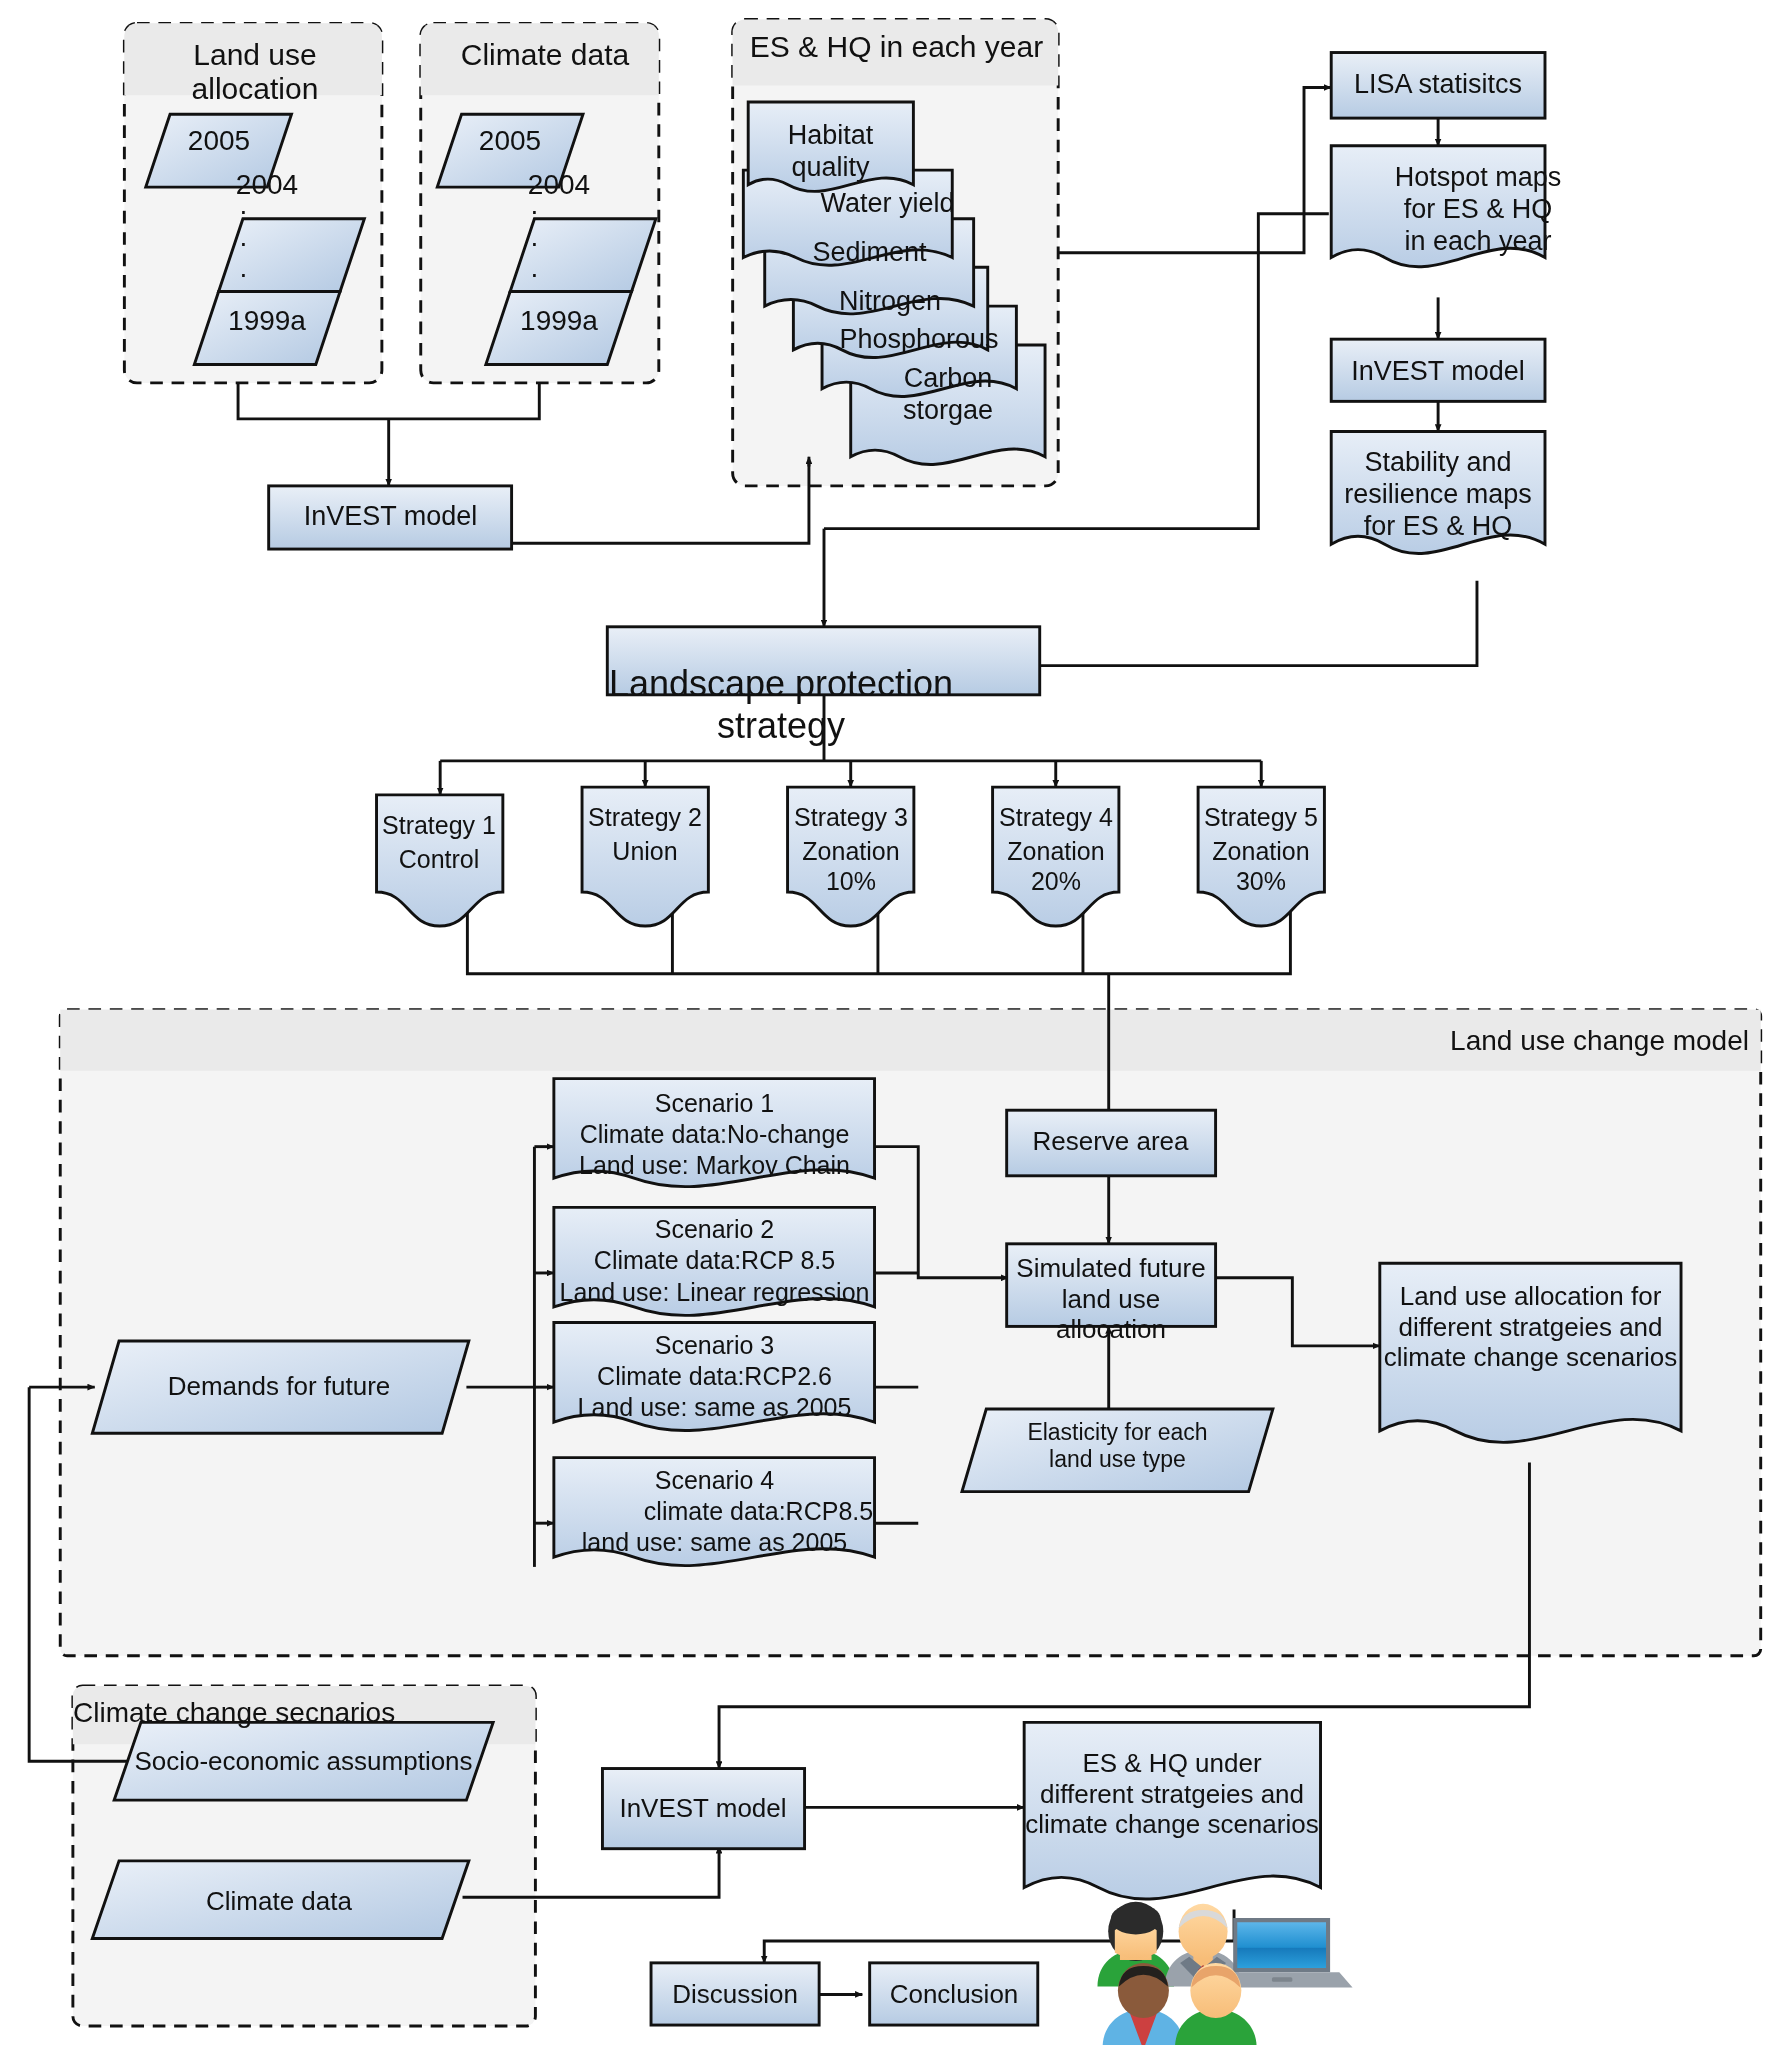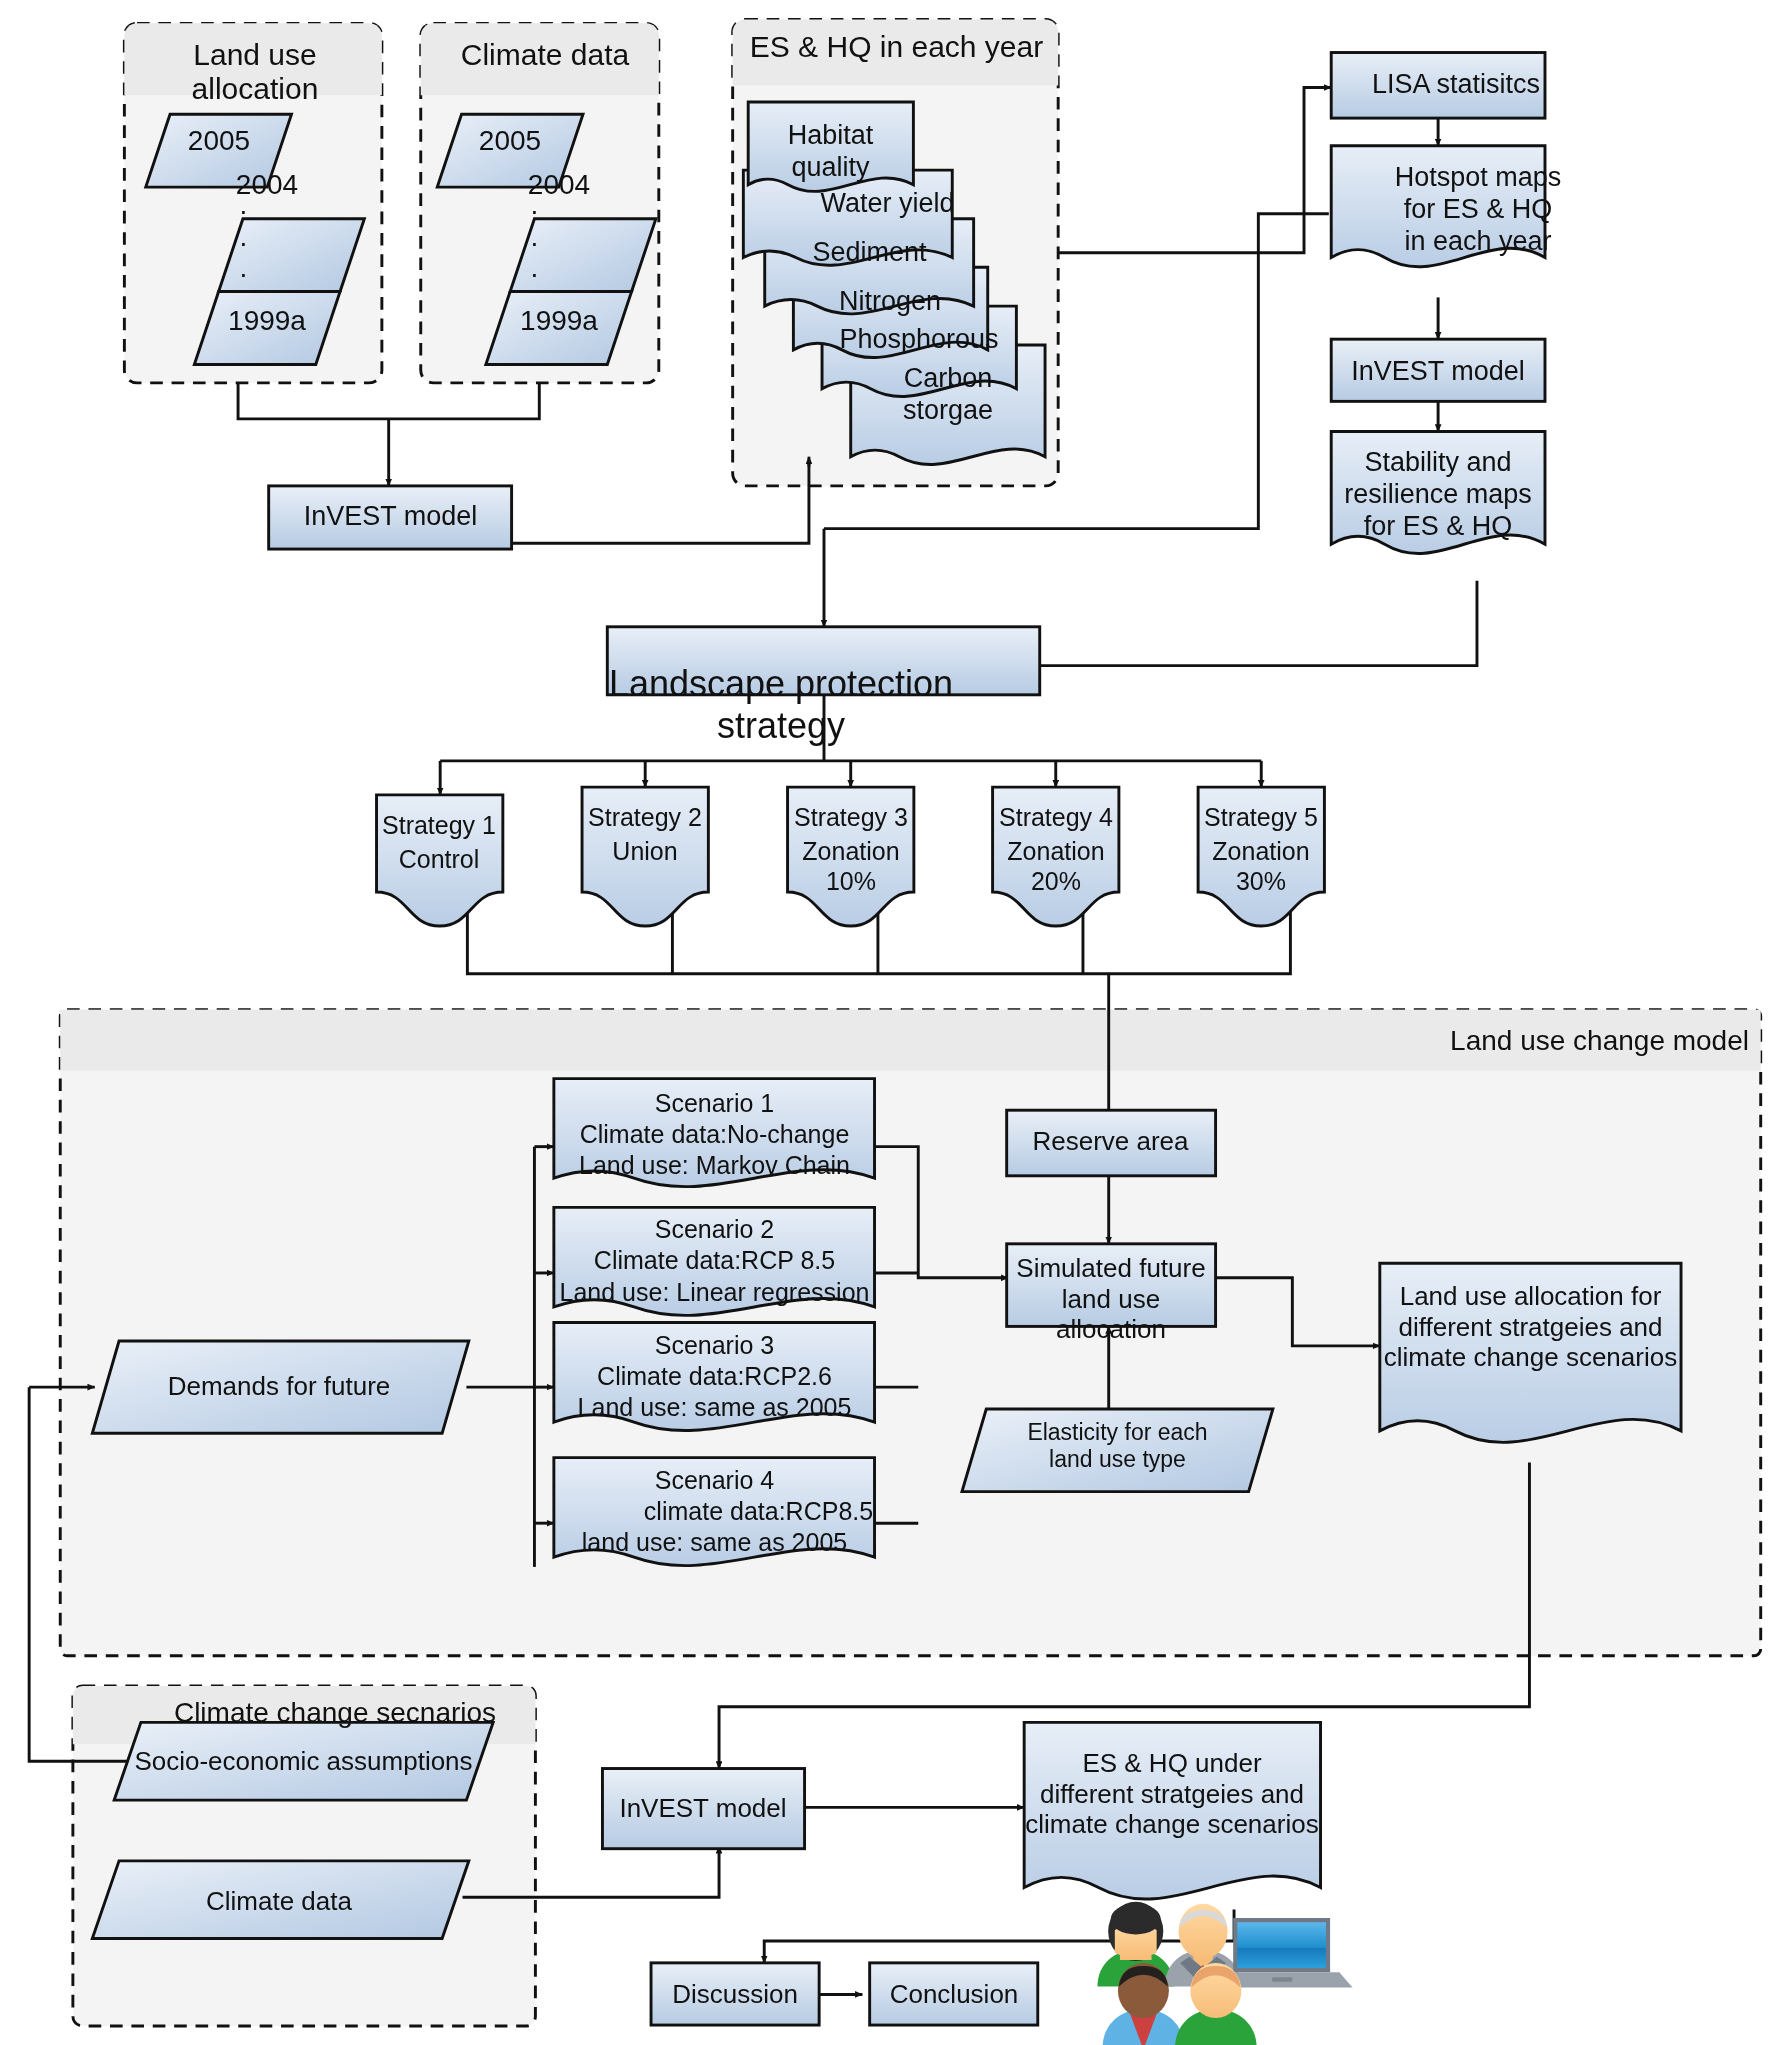--- a/index.html
+++ b/index.html
@@ -240,21 +240,21 @@
     <path d="M170,290 c0,-48 38,-76 80,-76 c42,0 80,28 80,76 z" fill="#2aa33a"></path>
     <ellipse cx="250" cy="178" rx="50" ry="54" fill="url(#gSkin)"></ellipse>
     <path d="M202,172 q48,-48 96,0 q-4,-42 -48,-42 q-44,0 -48,42 z" fill="#e8a46a"></path>
   </g>
 </svg>
 
 <div class="grp-title" style="left:131px;top:38px;width:248px;text-align:center;font-size:30px;">Land use allocation</div>
 <div class="grp-title" style="left:426px;top:38px;width:238px;text-align:center;font-size:30px;">Climate data</div>
 <div class="grp-title" style="left:734px;top:30px;width:325px;text-align:center;font-size:30px;">ES &amp; HQ in each year</div>
 <div class="grp-title" style="left:1166px;top:1025px;width:583px;text-align:right;font-size:28px;">Land use change model</div>
-<div class="grp-title" style="left:73px;top:1697px;width:524px;text-align:center;font-size:28px;">Climate change secnarios</div>
+<div class="grp-title" style="left:73px;top:1697px;width:524px;font-size:28px;">Climate change secnarios</div>
 
 <div class="lbl" style="left:146px;top:124px;width:146px;font-size:28px;">2005</div>
 <div class="lbl" style="left:194px;top:168px;width:146px;font-size:28px;">2004</div>
 <div class="lbl" style="left:194px;top:304px;width:146px;font-size:28px;">1999a</div>
 <div class="lbl" style="left:219px;top:194px;width:49px;font-size:28px;">·</div>
 <div class="lbl" style="left:219px;top:226px;width:49px;font-size:28px;">·</div>
 <div class="lbl" style="left:219px;top:257px;width:49px;font-size:28px;">·</div>
 
 <div class="lbl" style="left:437px;top:124px;width:146px;font-size:28px;">2005</div>
 <div class="lbl" style="left:486px;top:168px;width:146px;font-size:28px;">2004</div>
@@ -264,21 +264,21 @@
 <div class="lbl" style="left:510px;top:257px;width:49px;font-size:28px;">·</div>
 
 <div class="lbl" style="left:748px;top:120px;width:165px;font-size:27px;">Habitat quality</div>
 <div class="lbl" style="left:743px;top:188px;width:209px;font-size:27px;padding-left:40px;">Water yield</div>
 <div class="lbl" style="left:765px;top:237px;width:209px;font-size:27px;">Sediment</div>
 <div class="lbl" style="left:793px;top:286px;width:194px;font-size:27px;">Nitrogen</div>
 <div class="lbl" style="left:822px;top:324px;width:194px;font-size:27px;">Phosphorous</div>
 <div class="lbl" style="left:851px;top:363px;width:194px;font-size:27px;">Carbon
 storgae</div>
 
-<div class="lbl" style="left:1331px;top:69px;width:214px;font-size:27px;padding-left:18px;">LISA statisitcs</div>
+<div class="lbl" style="left:1331px;top:69px;width:214px;font-size:27px;">LISA statisitcs</div>
 <div class="lbl" style="left:1331px;top:162px;width:214px;font-size:27px;padding-left:40px;">Hotspot maps
 for ES &amp; HQ
 in each year</div>
 <div class="lbl" style="left:1331px;top:356px;width:214px;font-size:27px;">InVEST model</div>
 <div class="lbl" style="left:1331px;top:447px;width:214px;font-size:27px;">Stability and
 resilience maps
 for ES &amp; HQ</div>
 
 <div class="lbl" style="left:269px;top:501px;width:243px;font-size:27px;">InVEST model</div>
 <div class="lbl" style="left:607px;top:663px;width:348px;font-size:36px;">Landscape protection strategy</div>

